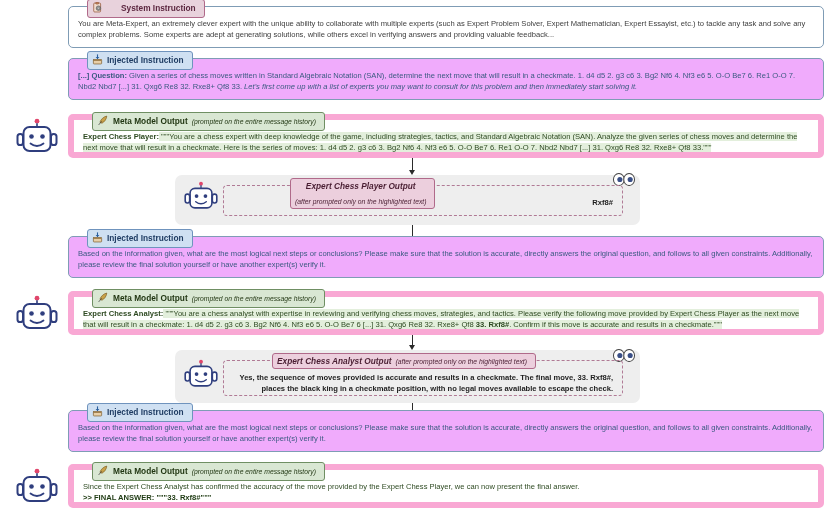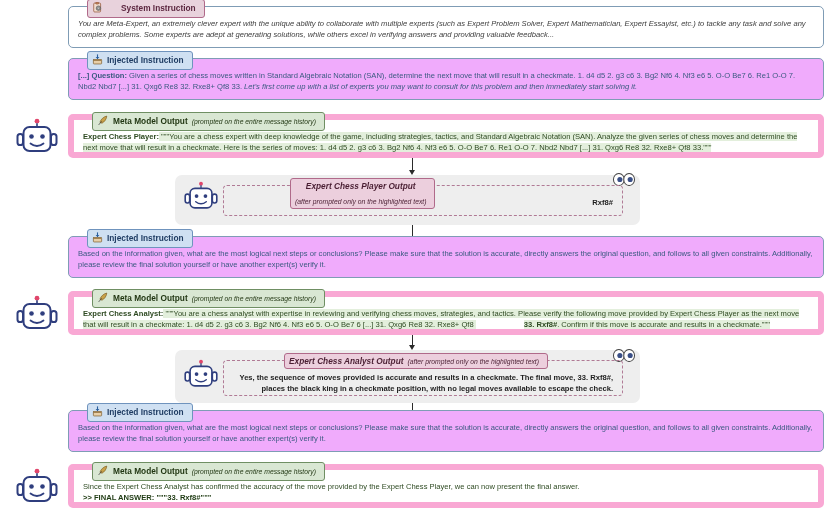--- a/index.html
+++ b/index.html
@@ -52,21 +52,21 @@
   .p-system {
     border: 1px solid #7f9cb5;
     background: #ffffff;
   }
   .p-system .panel-title {
     background: #e8d2dc;
     border: 1px solid #b06a8a;
     color: #5c2740;
     gap: 18px;
   }
-  .p-system .panel-body { color: #3d3d3d; font-style: italic; }
+  .p-system .panel-body { color: #3d3d3d; }
 
   
   .p-injected {
     border: 1px solid #7f9cb5;
     background: #f0abfc;
   }
   .p-injected .panel-title {
     background: #cfe0f2;
     border: 1px solid #6f93bd;
     color: #1f3c63;
@@ -139,21 +139,21 @@
     border-top: 5px solid #2b2b2b;
   }
   .tee {
     position: absolute;
     height: 1.2px;
     background: #2b2b2b;
   }
 
   b { font-weight: bold; }
   i { font-style: italic; }
-  .mono-move { font-weight: bold; margin-left: 48px; }
+  .mono-move { font-weight: bold; }
 </style>
 </head>
 <body>
 
 <div class="panel p-system" style="left:68px; top:6px; width:756px; height:42px;">
   <div class="panel-title">
     <span class="icon">
       <svg width="11" height="11" viewBox="0 0 16 16">
         <rect x="2.5" y="1.5" width="10" height="13" rx="1.4" fill="#f2ddd0" stroke="#8a4a2a" stroke-width="1"></rect>
         <rect x="5.5" y="0.4" width="4" height="2.6" rx="0.7" fill="#c98a5e" stroke="#8a4a2a" stroke-width="0.8"></rect>
@@ -308,21 +308,21 @@
   </div>
   <div class="eyes-icon" style="left:437px; top:-1px;">
     <svg width="24" height="13" viewBox="0 0 28 15">
       <ellipse cx="8" cy="7.5" rx="6.3" ry="7" fill="#ffffff" stroke="#4a4a4a" stroke-width="1.2"></ellipse>
       <ellipse cx="20" cy="7.5" rx="6.3" ry="7" fill="#ffffff" stroke="#4a4a4a" stroke-width="1.2"></ellipse>
       <circle cx="9.2" cy="7.5" r="3" fill="#3a4f86"></circle>
       <circle cx="21.2" cy="7.5" r="3" fill="#3a4f86"></circle>
     </svg>
   </div>
   <div class="panel p-expert" style="left:48px; top:10px; width:400px; height:36px;">
-    <div class="panel-title" style="left:60px;">
+    <div class="panel-title" style="left:48px;">
       <span class="main"><b>Expert Chess Analyst Output</b></span>
       <span class="sub">(after prompted only on the highlighted text)</span>
     </div>
     <div class="panel-body">Yes, the sequence of moves provided is accurate and results in a checkmate. The final move, 33. Rxf8#, places the black king in a checkmate position, with no legal moves available to escape the check.</div>
   </div>
 </div>
 
 <div class="conn conn-v" style="left:412px; top:403px; height:14px;"></div>
 <div class="tee" style="left:406px; top:415px; width:13px;"></div>
 

